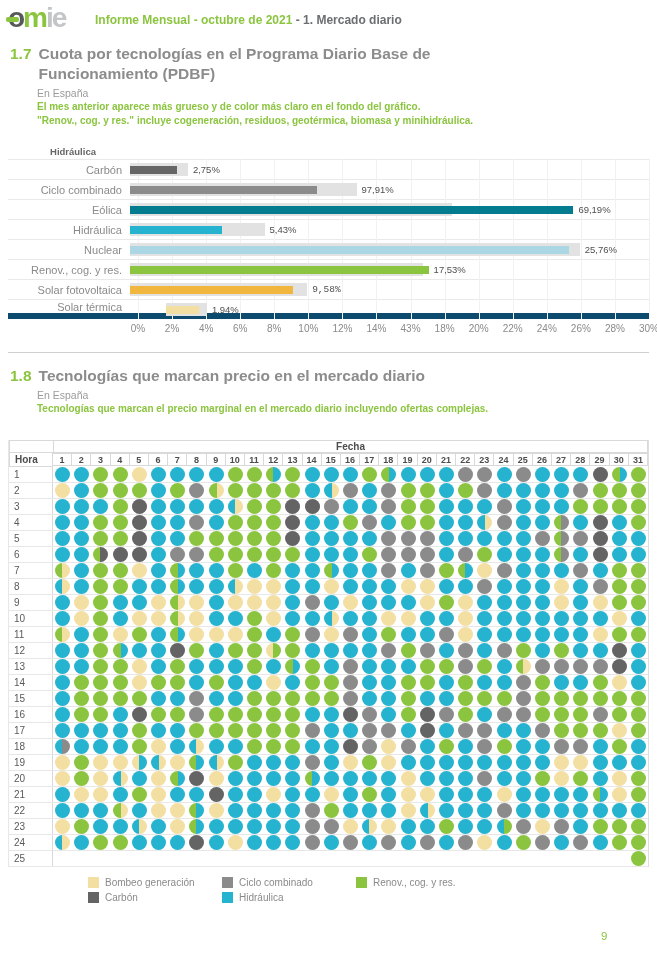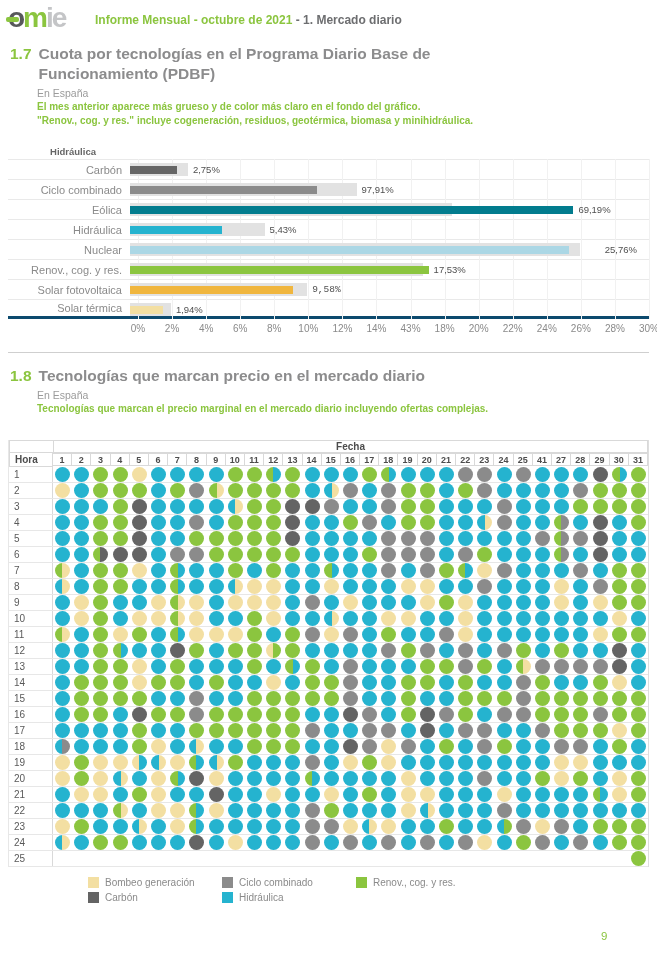--- a/index.html
+++ b/index.html
@@ -25,21 +25,21 @@
   #s17 { top: 44px; }
   #s17 .sec-title { width: 470px; }
   #s18 { top: 366px; }
 
   
   #chart17 { position: absolute; left: 8px; top: 146px; width: 641px; }
   .tec-h { width: 130px; text-align: center; font-size: 9.5px; font-weight: bold; color: #666; margin-bottom: 2px; }
   #cbody { position: relative; }
   .vgl { position: absolute; top: 0; bottom: 0; width: 1px; background: #f1f1f1; }
   .bc-row { display: flex; align-items: center; height: 20px; border-top: 1px solid #e9e9e9; }
-  .bc-row:last-of-type { border-bottom: 3px solid #0c4a6e; }
+  .bc-row:last-of-type { border-bottom: 6px solid #0c4a6e; gap: 36px; }
   .bc-label { width: 122px; padding-right: 8px; text-align: right; font-size: 11px; color: #8a8a8a; white-space: nowrap; }
   .bc-plot { position: relative; flex: 1; height: 100%; }
   .bar-prev { position: absolute; left: 0; top: 3px; height: 13px; background: #e2e2e2; }
   .bar-cur { position: absolute; left: 0; top: 5.5px; height: 8px; }
   .bc-val { position: absolute; top: 4px; font-size: 9.5px; color: #4f4f4f; white-space: nowrap; }
   #axis17 { position: relative; height: 16px; margin-top: 4px; }
   #axis17 .tick { position: absolute; transform: translateX(-50%); font-size: 10px; color: #8a8a8a; }
 
   .divider { position: absolute; left: 8px; right: 8px; top: 352px; border-top: 1px solid #cfcfcf; }
 
@@ -137,21 +137,21 @@
             <div class="bar-prev" style="width: 134.563px; background: rgb(226, 226, 226);"></div>
             <div class="bar-cur" style="width: 92.491px; background: rgb(37, 179, 207);"></div>
             <div class="bc-val" style="left: 139.563px;">5,43%</div>
           </div>
         </div>
         <div class="bc-row">
           <div class="bc-label">Nuclear</div>
           <div class="bc-plot">
             <div class="bar-prev" style="width: 449.68px; background: rgb(226, 226, 226);"></div>
             <div class="bar-cur" style="width: 438.779px; background: rgb(171, 215, 229);"></div>
-            <div class="bc-val" style="left: 454.68px; margin-left: 20px;">25,76%</div>
+            <div class="bc-val" style="left: 454.68px;">25,76%</div>
           </div>
         </div>
         <div class="bc-row">
           <div class="bc-label">Renov., cog. y res.</div>
           <div class="bc-plot">
             <div class="bar-prev" style="width: 292.973px; background: rgb(226, 226, 226);"></div>
             <div class="bar-cur" style="width: 298.594px; background: rgb(139, 197, 63);"></div>
             <div class="bc-val" style="left: 303.594px;">17,53%</div>
           </div>
         </div>
@@ -228,21 +228,21 @@
         <div class="mday">16</div>
         <div class="mday">17</div>
         <div class="mday">18</div>
         <div class="mday">19</div>
         <div class="mday">20</div>
         <div class="mday">21</div>
         <div class="mday">22</div>
         <div class="mday">23</div>
         <div class="mday">24</div>
         <div class="mday">25</div>
-        <div class="mday">41</div>
+        <div class="mday">26</div>
         <div class="mday">27</div>
         <div class="mday">28</div>
         <div class="mday">29</div>
         <div class="mday">30</div>
         <div class="mday">31</div>
       </div>
       <div class="mrow">
         <div class="mhour">1</div>
         <div class="mcell">
           <span class="dot" style="background: rgb(37, 179, 207);"></span>

